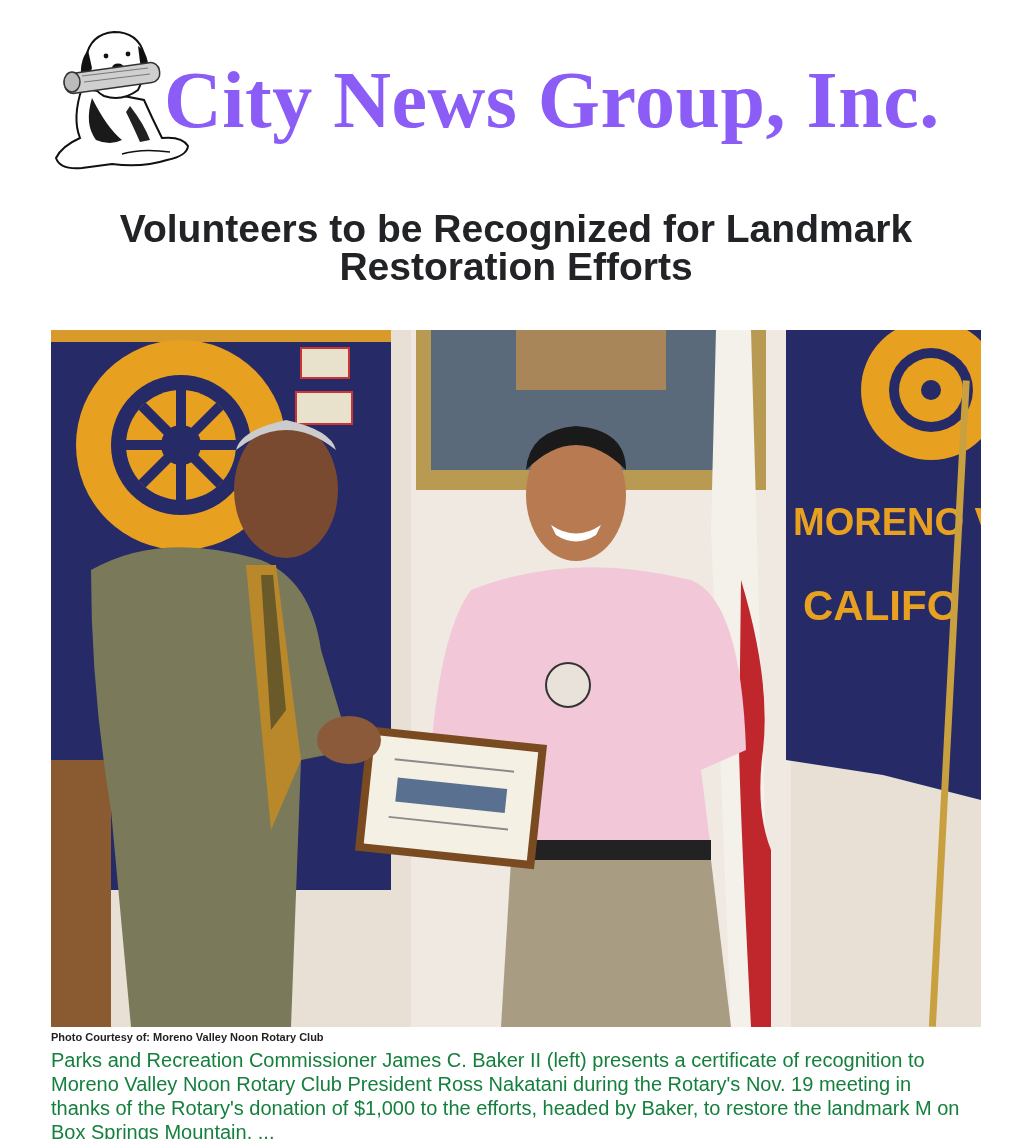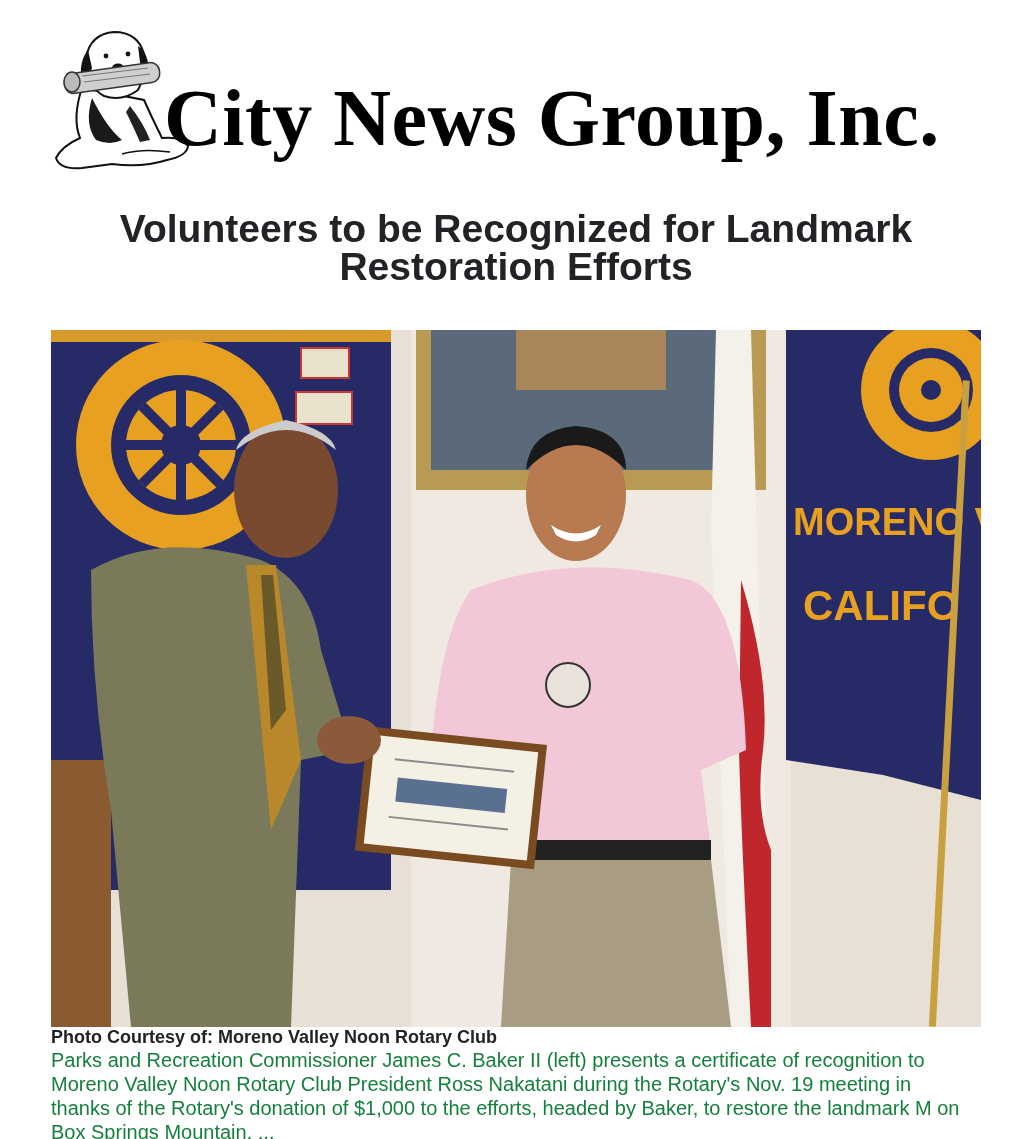--- a/index.html
+++ b/index.html
@@ -5,35 +5,35 @@
     * { box-sizing: border-box; margin: 0; padding: 0; }
     html, body { width: 1032px; height: 1139px; background: #ffffff; overflow: hidden; }
     body { position: relative; font-family: "Liberation Sans", sans-serif; color: #222; }
 
     .masthead { position: absolute; left: 52px; top: 28px; width: 920px; height: 146px; }
     .dog-logo { position: absolute; left: 0; top: 0; width: 140px; height: 146px; }
     .brand-name {
       position: absolute; left: 112px; top: 22px;
       font-family: "Liberation Serif", "DejaVu Serif", serif;
       font-weight: bold; font-size: 80px; line-height: 100px;
-      color: #000000; letter-spacing: 0.5px; white-space: nowrap; margin-top: 18px;
+      color: #8b5cf6; letter-spacing: 0.5px; white-space: nowrap;
     }
 
     .headline {
       position: absolute; left: 52px; top: 210px; width: 928px;
       text-align: center; font-weight: bold; font-size: 39px; line-height: 38px;
       color: #222326;
     }
 
     .photo { position: absolute; left: 51px; top: 330px; width: 930px; height: 697px; overflow: hidden; background: #8a7a60; }
     .photo svg { display: block; }
 
     .credit {
       position: absolute; left: 51px; top: 1029px;
-      font-weight: bold; font-size: 18px; line-height: 17px; color: #222;
+      font-weight: bold; font-size: 11px; line-height: 17px; color: #222;
     }
     .caption {
       position: absolute; left: 51px; top: 1048px; width: 920px;
       font-size: 20px; line-height: 24px; color: #15803d;
     }
   </style>
 </head>
 <body>
 
 <header class="masthead">

